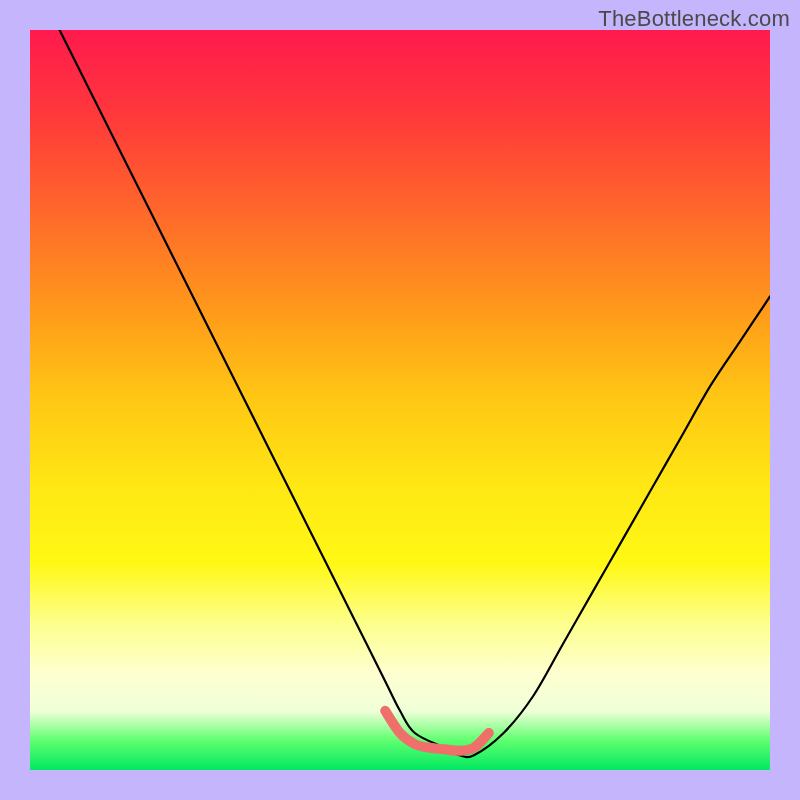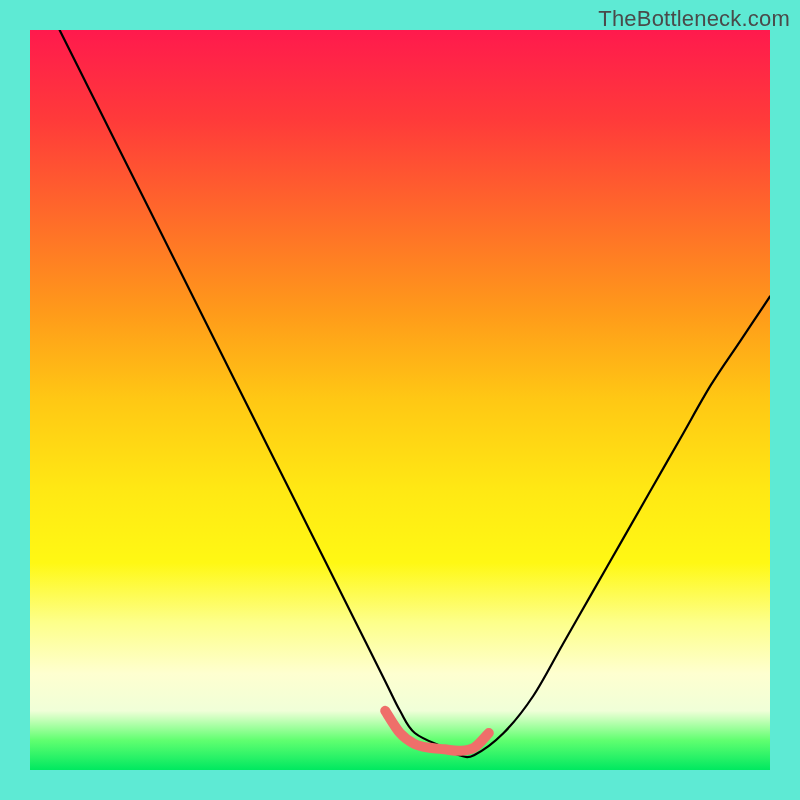--- a/index.html
+++ b/index.html
@@ -7,21 +7,21 @@
     width: 800px;
     height: 800px;
     overflow: hidden;
     font-family: Arial, Helvetica, sans-serif;
     background: #000;
   }
   .frame {
     width: 800px;
     height: 800px;
     position: relative;
-    background: #5eead4;
+    background: #c4b5fd;
     text-align: center;
   }
   .plot {
     position: absolute;
     left: 30px;
     top: 30px;
     width: 740px;
     height: 740px;
     background: linear-gradient(
       to bottom,

